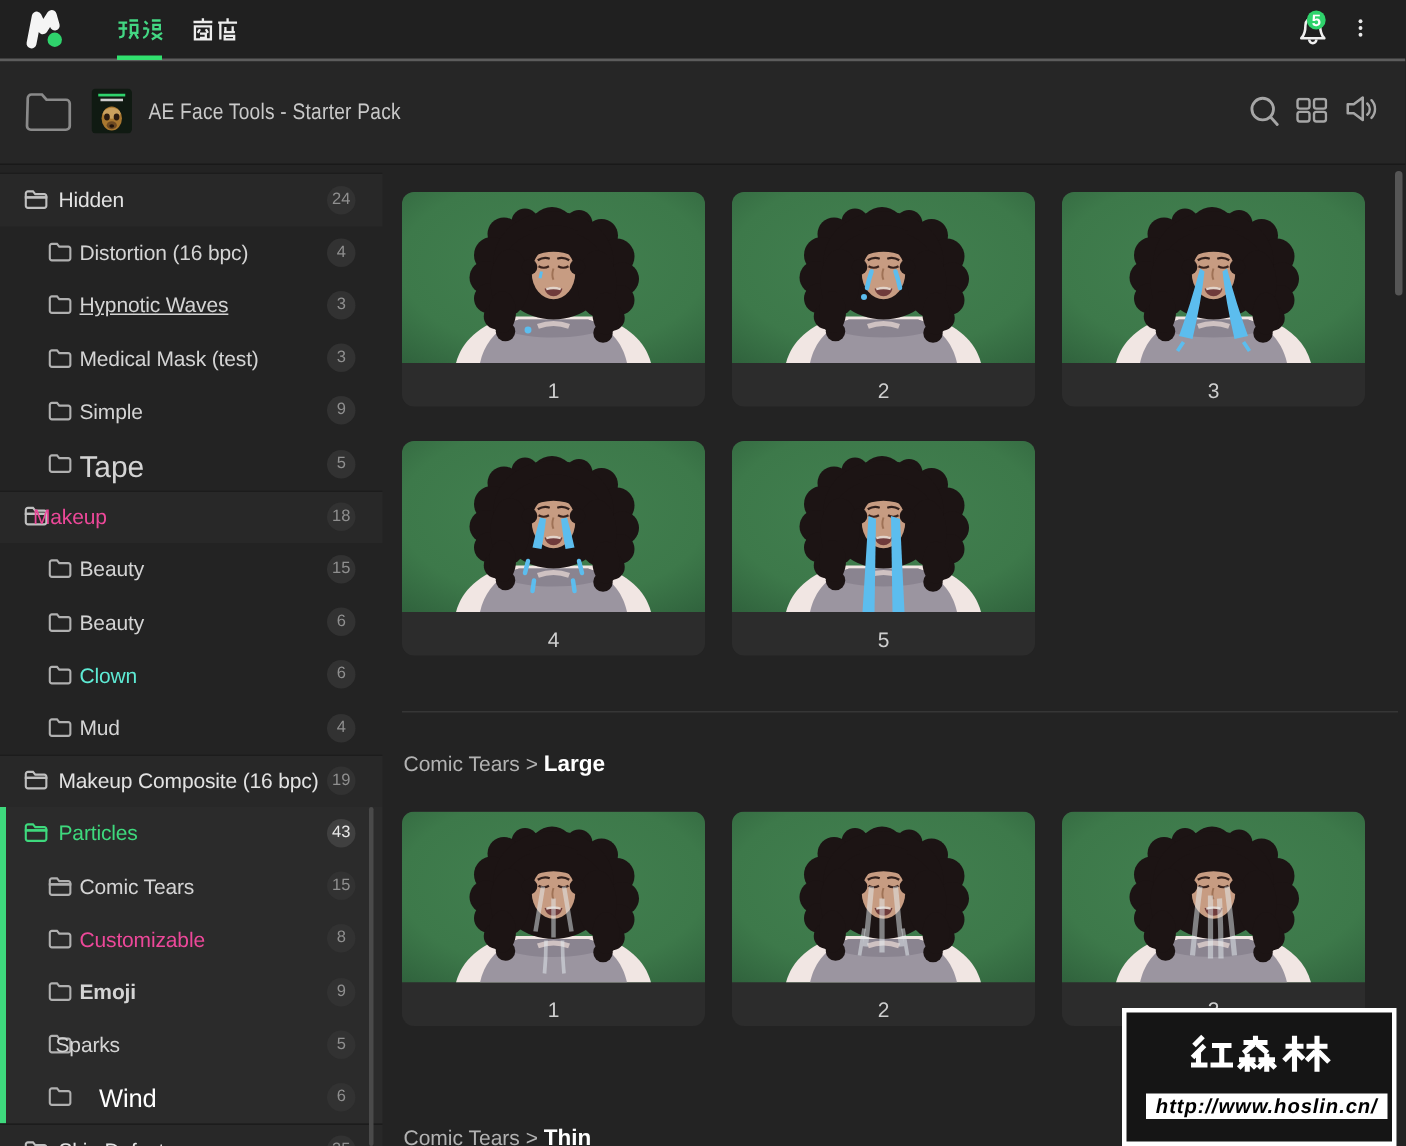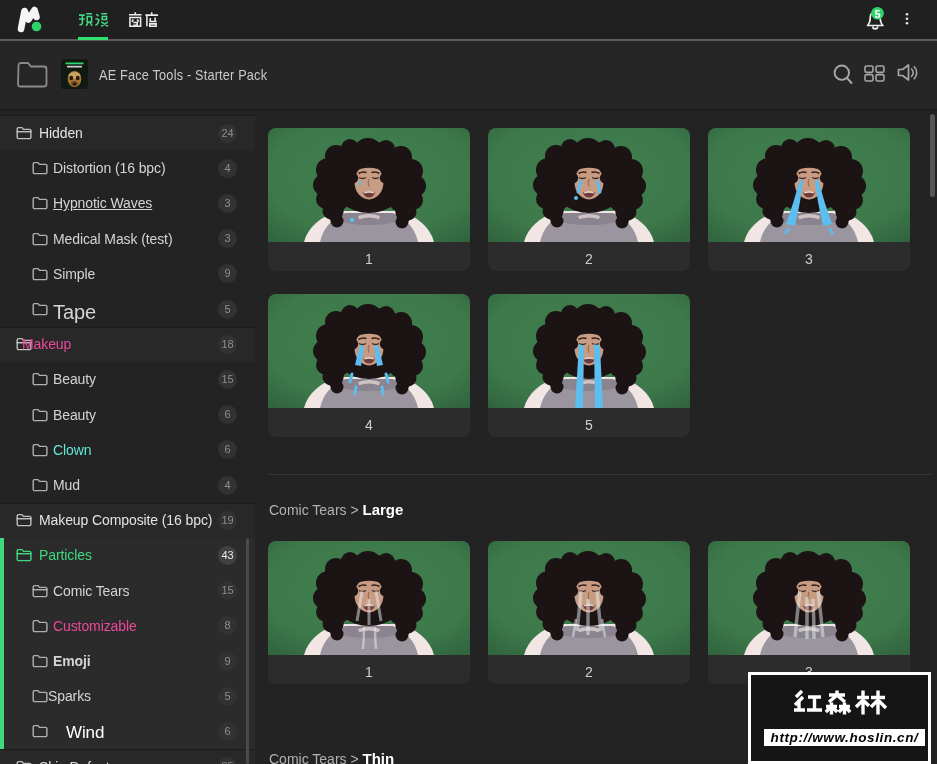--- a/index.html
+++ b/index.html
@@ -172,21 +172,21 @@
 <div class="abs" style="left:53px;top:617.8px;font-size:14px;color:#ec4899;letter-spacing:-0.1px;">Customizable</div>
 <div class="abs" style="left:218px;top:616.3px;width:19px;height:19px;border-radius:50%;background:#323232;color:#8f8f8f;font-size:11px;text-align:center;line-height:19px;">8</div>
 <svg class="abs" style="left:32px;top:654.0px;" width="16" height="14" viewBox="0 0 16 14">
 <path d="M1.2 3 a1.4 1.4 0 0 1 1.4-1.4 h3.4 l1.5 1.8 h6 a1.4 1.4 0 0 1 1.4 1.4 v6.4 a1.4 1.4 0 0 1 -1.4 1.4 h-10.9 a1.4 1.4 0 0 1 -1.4 -1.4 z" fill="none" stroke="#b0b0b0" stroke-width="1.4"></path>
 </svg>
 <div class="abs" style="left:53px;top:653.0px;font-size:14px;color:#d4d4d4;letter-spacing:-0.1px;font-weight:bold;">Emoji</div>
 <div class="abs" style="left:218px;top:651.5px;width:19px;height:19px;border-radius:50%;background:#323232;color:#8f8f8f;font-size:11px;text-align:center;line-height:19px;">9</div>
 <svg class="abs" style="left:32px;top:689.2px;" width="16" height="14" viewBox="0 0 16 14">
 <path d="M1.2 3 a1.4 1.4 0 0 1 1.4-1.4 h3.4 l1.5 1.8 h6 a1.4 1.4 0 0 1 1.4 1.4 v6.4 a1.4 1.4 0 0 1 -1.4 1.4 h-10.9 a1.4 1.4 0 0 1 -1.4 -1.4 z" fill="none" stroke="#b0b0b0" stroke-width="1.4"></path>
 </svg>
-<div class="abs" style="left:48px;top:688.2px;font-size:14px;color:#d4d4d4;letter-spacing:-0.1px;">Sparks</div>
+<div class="abs" style="left:37px;top:688.2px;font-size:14px;color:#d4d4d4;letter-spacing:-0.1px;">Sparks</div>
 <div class="abs" style="left:218px;top:686.7px;width:19px;height:19px;border-radius:50%;background:#323232;color:#8f8f8f;font-size:11px;text-align:center;line-height:19px;">5</div>
 <svg class="abs" style="left:32px;top:724.4px;" width="16" height="14" viewBox="0 0 16 14">
 <path d="M1.2 3 a1.4 1.4 0 0 1 1.4-1.4 h3.4 l1.5 1.8 h6 a1.4 1.4 0 0 1 1.4 1.4 v6.4 a1.4 1.4 0 0 1 -1.4 1.4 h-10.9 a1.4 1.4 0 0 1 -1.4 -1.4 z" fill="none" stroke="#b0b0b0" stroke-width="1.4"></path>
 </svg>
 <div class="abs" style="left:53px;top:723.4px;font-size:17px;color:#ffffff;letter-spacing:-0.1px;margin-left:13px;">Wind</div>
 <div class="abs" style="left:218px;top:721.9px;width:19px;height:19px;border-radius:50%;background:#323232;color:#8f8f8f;font-size:11px;text-align:center;line-height:19px;">6</div>
 <div class="abs" style="left:0;top:749.0px;width:255px;height:35.2px;background:#282828;border-top:1px solid #1c1c1c;"></div>
 <svg class="abs" style="left:16px;top:759.6px;" width="16" height="14" viewBox="0 0 16 14">
 <path d="M1.2 3 a1.4 1.4 0 0 1 1.4-1.4 h3.4 l1.5 1.8 h6 a1.4 1.4 0 0 1 1.4 1.4 v0.8 h-13.7 z" fill="none" stroke="#c0c0c0" stroke-width="1.4"></path>
 <path d="M1.2 5.6 h13.7 v5.6 a1.4 1.4 0 0 1 -1.4 1.4 h-10.9 a1.4 1.4 0 0 1 -1.4 -1.4 z" fill="none" stroke="#c0c0c0" stroke-width="1.4"></path>

